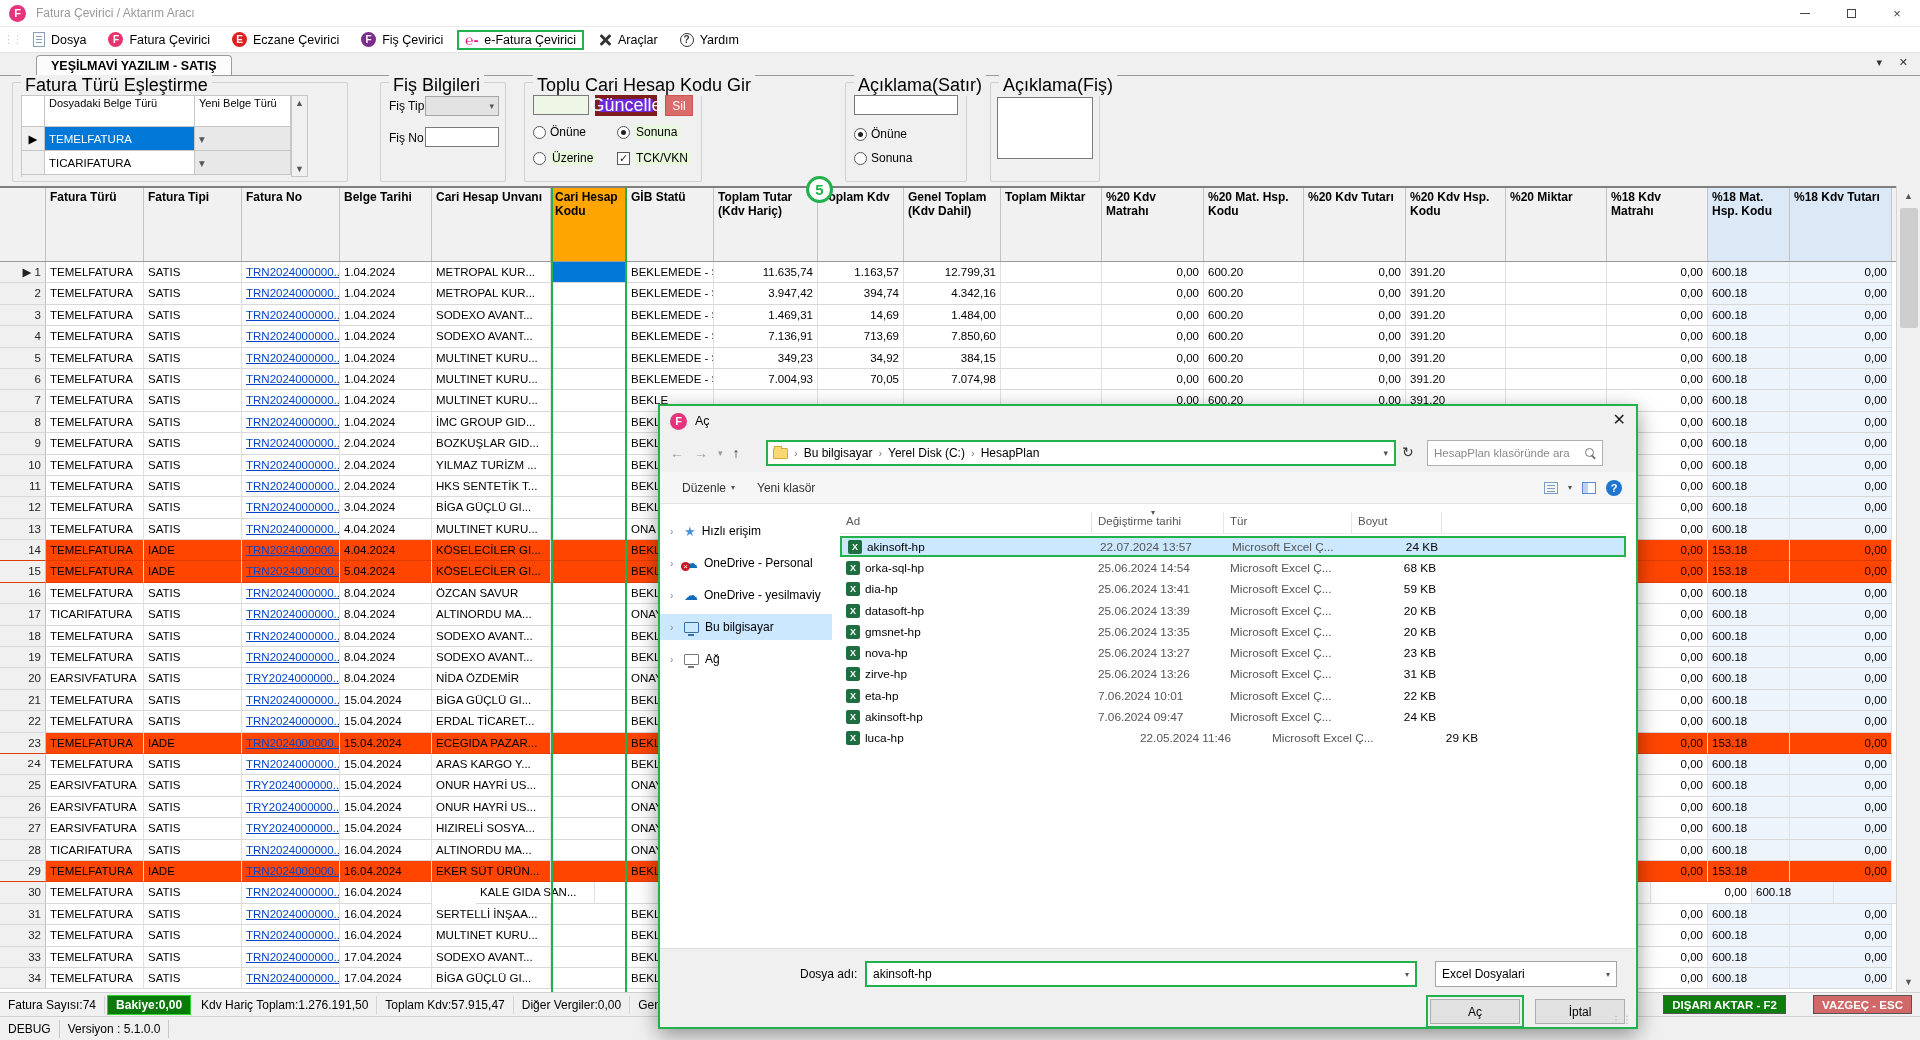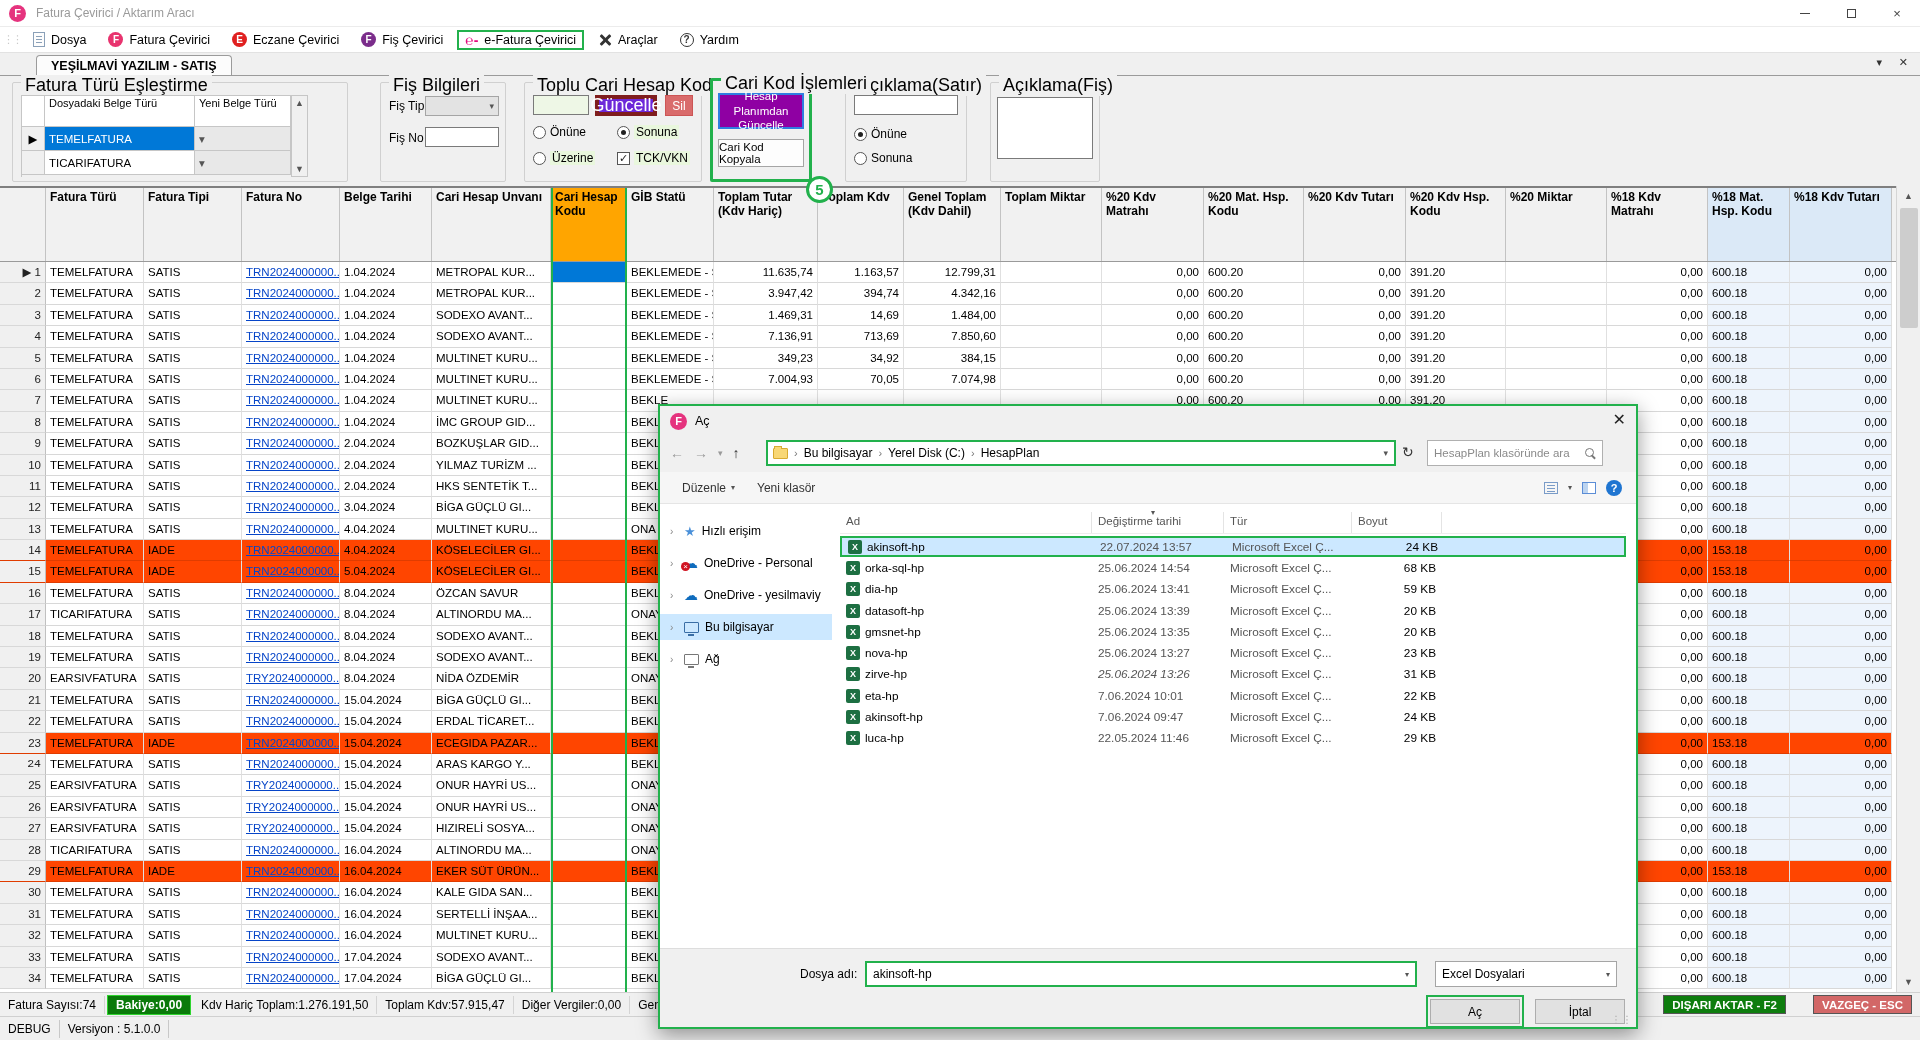--- a/index.html
+++ b/index.html
@@ -256,25 +256,20 @@
     <div class="radio sel greenbg abs" style="left:92px;top:42px">
         <span class="rdot"></span>
         <span class="rlab">Sonuna</span>
       </div>
     <div class="chk greenbg abs" style="left:92px;top:68px">
         <span class="cbox">✓</span>
         <span class="rlab">TCK/VKN</span>
       </div>
   </div>
 
-  <div class="gbox green-outline" style="left:710px;top:2px;width:102px;height:104px;background:#f0f0f0;z-index:11">
-    <div class="gbox-title" style="background:#f0f0f0">Cari Kod İşlemleri</div>
-    <div class="btn-purple abs" style="left:5px;top:12px;width:86px;height:36px">Hesap Planımdan Güncelle</div>
-    <div class="btn-plain abs" style="left:5px;top:58px;width:86px;height:28px">Cari Kod Kopyala</div>
-  </div>
   <div class="badge5">5</div>
 
   <div class="gbox" style="left:845px;top:6px;width:122px;height:100px">
     <div class="gbox-title">Açıklama(Satır)</div>
     <div class="tinput abs" style="left:8px;top:12px;width:104px"></div>
     <div class="radio sel abs" style="left:8px;top:44px">
         <span class="rdot"></span>
         <span class="rlab">Önüne</span>
       </div>
     <div class="radio abs" style="left:8px;top:68px">
@@ -950,21 +945,21 @@
         <div class="gc c-r" style="width: 101px; flex: 0 0 auto;">0,00</div>
         <div class="gc c-blue" style="width: 82px; flex: 0 0 auto;">153.18</div>
         <div class="gc c-r c-blue" style="width: 102px; flex: 0 0 auto;">0,00</div>
       </div>
       <div class="grow">
         <div class="gc c-num" style="width: 46px; flex: 0 0 auto;">30</div>
         <div class="gc " style="width: 98px; flex: 0 0 auto;">TEMELFATURA</div>
         <div class="gc " style="width: 98px; flex: 0 0 auto;">SATIS</div>
         <div class="gc " style="width: 98px; flex: 0 0 auto;"><span class="link">TRN2024000000...</span></div>
         <div class="gc " style="width: 92px; flex: 0 0 auto;">16.04.2024</div>
-        <div class="gc " style="width: 119px; flex: 0 0 auto;">KALE GIDA SAN...</div>
+        <div class="gc " style="width: 119px; flex: 0 0 auto; margin-left: 44px;">KALE GIDA SAN...</div>
         <div class="gc c-cari" style="width: 76px; flex: 0 0 auto;"></div>
         <div class="gc " style="width: 87px; flex: 0 0 auto;">BEKLE</div>
         <div class="gc c-r" style="width: 104px; flex: 0 0 auto;"></div>
         <div class="gc c-r" style="width: 86px; flex: 0 0 auto;"></div>
         <div class="gc c-r" style="width: 97px; flex: 0 0 auto;"></div>
         <div class="gc c-r" style="width: 101px; flex: 0 0 auto;"></div>
         <div class="gc c-r" style="width: 102px; flex: 0 0 auto;">0,00</div>
         <div class="gc " style="width: 100px; flex: 0 0 auto;">600.20</div>
         <div class="gc c-r" style="width: 102px; flex: 0 0 auto;">0,00</div>
         <div class="gc " style="width: 100px; flex: 0 0 auto;">391.20</div>
@@ -1218,21 +1213,21 @@
           </div>
           <div class="fc fc-date" style="width: 132px; flex: 0 0 auto;">25.06.2024 13:27</div>
           <div class="fc fc-type" style="width: 128px; flex: 0 0 auto;">Microsoft Excel Ç...</div>
           <div class="fc r" style="width: 90px; flex: 0 0 auto;">23 KB</div>
         </div>
         <div class="frow" style="top: 159.8px;">
           <div class="fc" style="width: 252px; flex: 0 0 auto;">
             <span class="xls">X</span>
             <span>zirve-hp</span>
           </div>
-          <div class="fc fc-date" style="width: 132px; flex: 0 0 auto; font-style: italic;">25.06.2024 13:26</div>
+          <div class="fc fc-date" style="width: 132px; flex: 0 0 auto;">25.06.2024 13:26</div>
           <div class="fc fc-type" style="width: 128px; flex: 0 0 auto;">Microsoft Excel Ç...</div>
           <div class="fc r" style="width: 90px; flex: 0 0 auto;">31 KB</div>
         </div>
         <div class="frow" style="top: 181.1px;">
           <div class="fc" style="width: 252px; flex: 0 0 auto;">
             <span class="xls">X</span>
             <span>eta-hp</span>
           </div>
           <div class="fc fc-date" style="width: 132px; flex: 0 0 auto;">7.06.2024 10:01</div>
           <div class="fc fc-type" style="width: 128px; flex: 0 0 auto;">Microsoft Excel Ç...</div>
@@ -1245,21 +1240,21 @@
           </div>
           <div class="fc fc-date" style="width: 132px; flex: 0 0 auto;">7.06.2024 09:47</div>
           <div class="fc fc-type" style="width: 128px; flex: 0 0 auto;">Microsoft Excel Ç...</div>
           <div class="fc r" style="width: 90px; flex: 0 0 auto;">24 KB</div>
         </div>
         <div class="frow" style="top: 223.7px;">
           <div class="fc" style="width: 252px; flex: 0 0 auto;">
             <span class="xls">X</span>
             <span>luca-hp</span>
           </div>
-          <div class="fc fc-date" style="width: 132px; flex: 0 0 auto;">22.05.2024 11:46</div>
+          <div class="fc fc-date" style="width: 132px; flex: 0 0 auto; margin-left: 42px;">22.05.2024 11:46</div>
           <div class="fc fc-type" style="width: 128px; flex: 0 0 auto;">Microsoft Excel Ç...</div>
           <div class="fc r" style="width: 90px; flex: 0 0 auto;">29 KB</div>
         </div>
       </div>
   </div>
   <div class="dlg-footer">
     <div class="fn-label">Dosya adı:</div>
     <div class="fn-combo">
       <span>akinsoft-hp</span>
       <span class="caret">▾</span>

